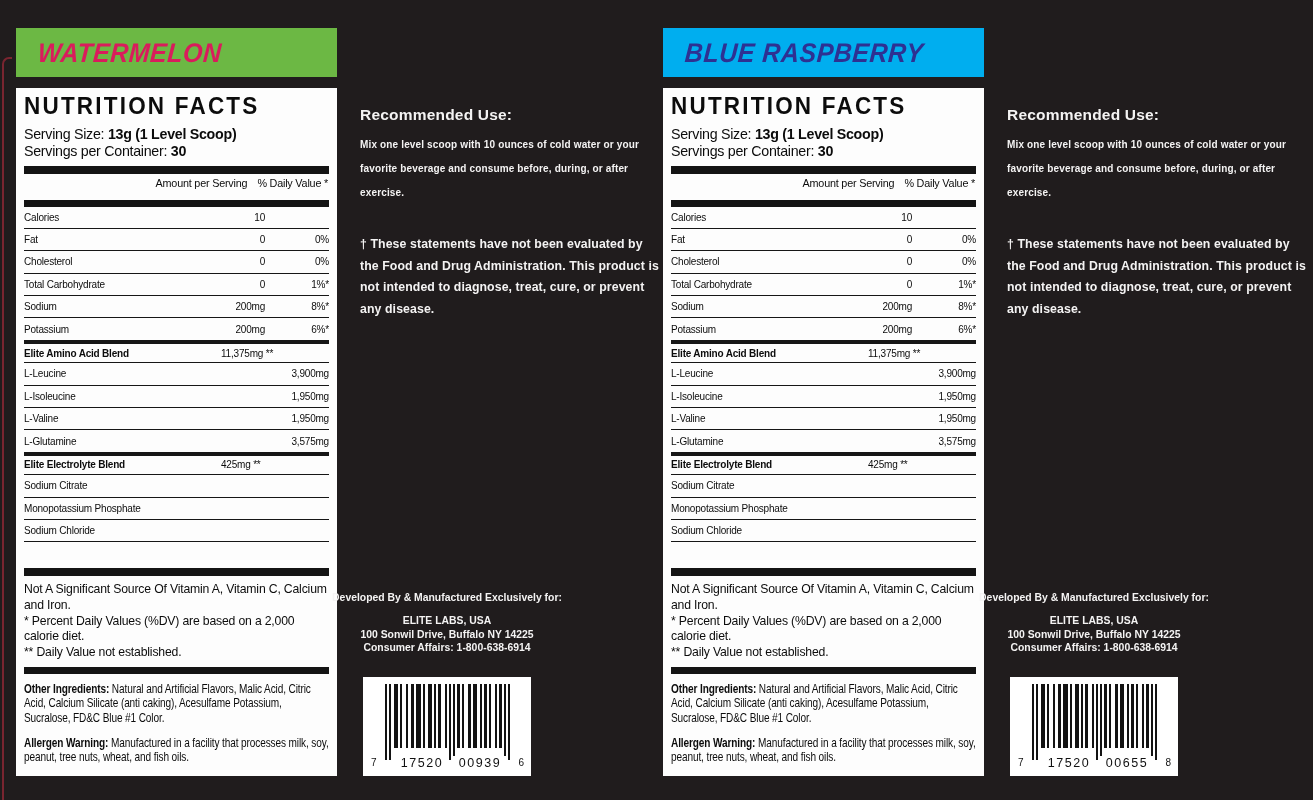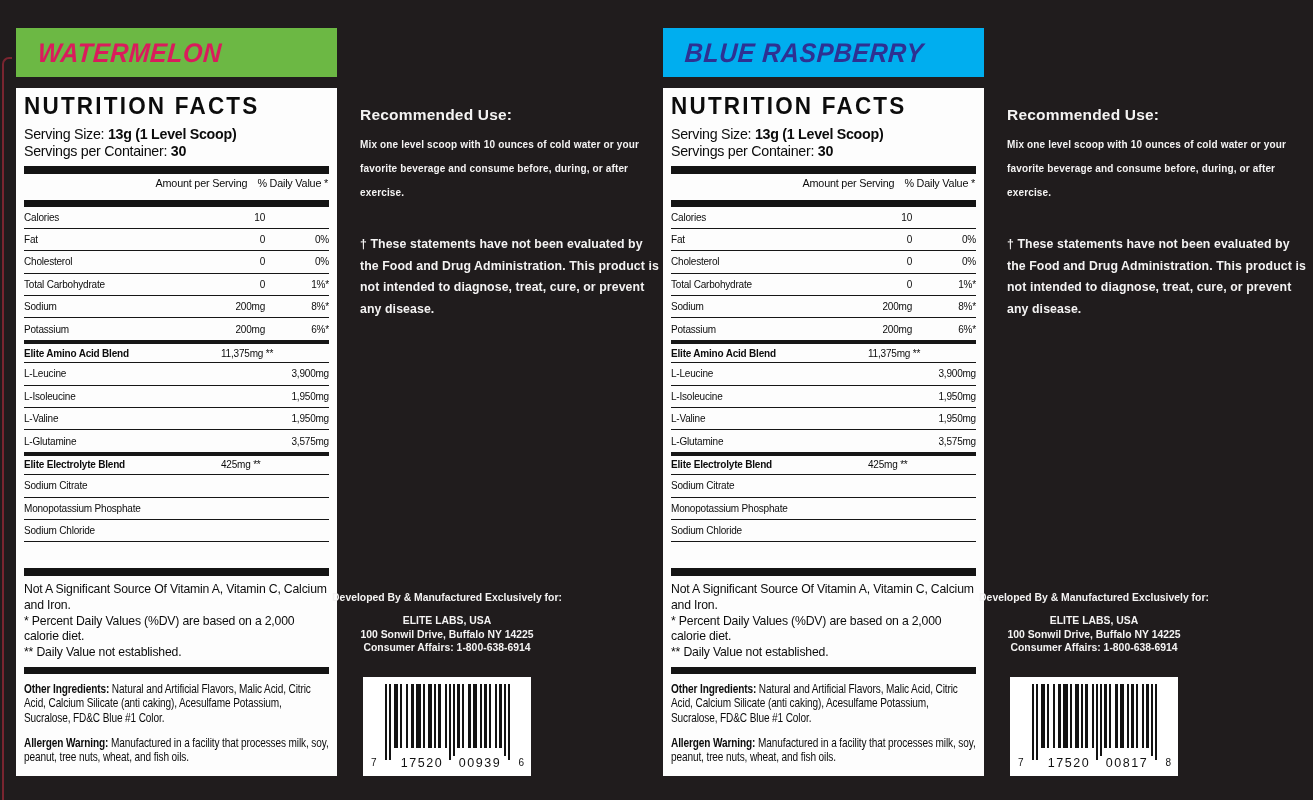--- a/index.html
+++ b/index.html
@@ -477,16 +477,16 @@
         <span class="b" style="width: 2px;"></span>
         <span style="width: 2px;"></span>
         <span class="b" style="width: 3px;"></span>
         <span style="width: 2px;"></span>
         <span class="b t" style="width: 2px;"></span>
         <span style="width: 2px;"></span>
         <span class="b t" style="width: 2px;"></span>
       </div>
     <span class="bc-lead">7</span>
     <span class="bc-g1">17520</span>
-    <span class="bc-g2">00817</span>
+    <span class="bc-g2">00655</span>
     <span class="bc-trail">8</span>
   </div>
 </div>
 
 </body></html>

